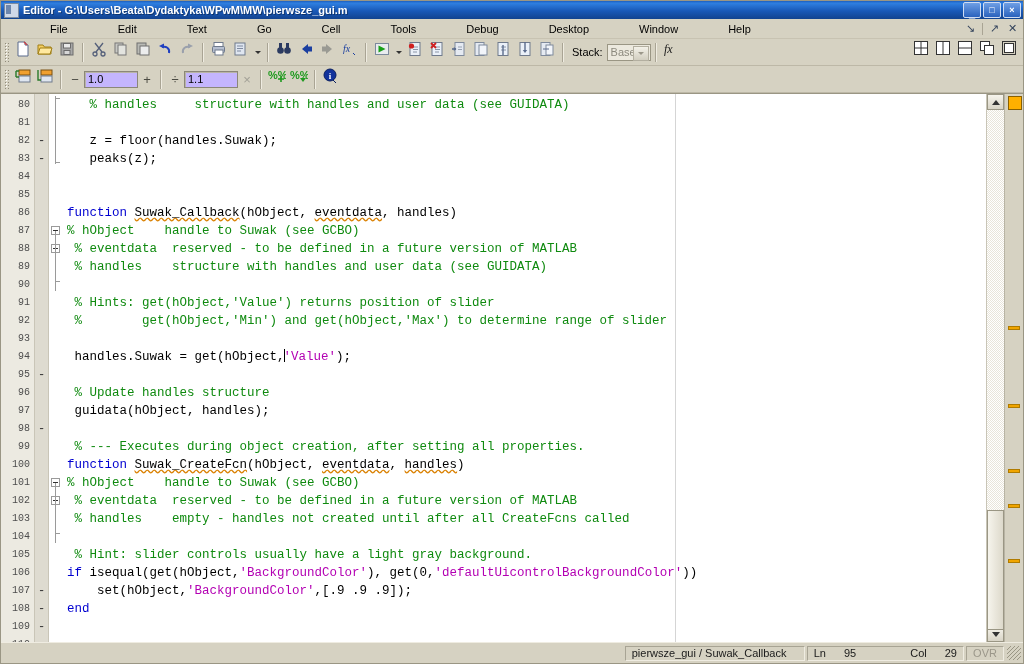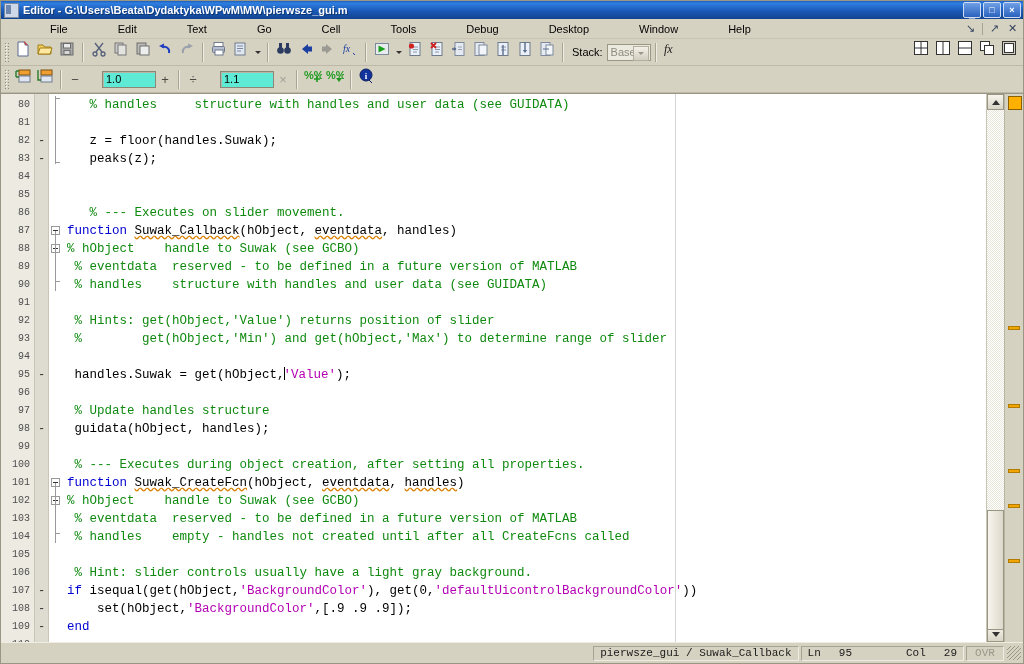--- a/index.html
+++ b/index.html
@@ -159,29 +159,28 @@
     border:1px solid #b3afa0;
     display:flex;align-items:center;justify-content:center;
   }
   .combo .cbtn::after{
     content:""; width:0;height:0;
     border-left:3px solid transparent;border-right:3px solid transparent;
     border-top:3px solid #9b978a;
   }
   .txtbox {
     height: 17px; width: 54px;
-    background:#5eead4;
+    background:#c4b5fd;
     border:1px solid #8b8778;
     box-shadow: inset 1px 1px 0 #b9b5a7;
     font-size: 11px; color:#000;
     display:flex; align-items:center;
     padding-left:3px;
     box-sizing:border-box;
     flex:0 0 auto;
-    margin-left:18px;
   }
   .op {
     width:18px; text-align:center; font-size:13px; color:#4a4a42;
     flex:0 0 auto; cursor:default;
   }
   .op.dim { color:#a2a096; }
 
   
   .editor-wrap {
     flex: 1 1 auto;
@@ -337,21 +336,20 @@
   
   .statusbar {
     height: 20px;
     background: #d6d2c2;
     display: flex; align-items: center;
     justify-content: flex-end;
     flex: 0 0 auto;
     border-top: 1px solid #efece1;
     padding-right: 2px;
     gap: 0;
-    font-family: Liberation Mono, monospace;
   }
   .st-cell {
     height: 15px;
     border: 1px solid #b6b2a3;
     border-top-color:#a8a494; border-left-color:#a8a494;
     border-bottom-color:#efece1; border-right-color:#efece1;
     display:flex; align-items:center;
     font-size: 11px;
     padding: 0 6px;
     color:#1a1a1a;
@@ -795,21 +793,20 @@
         <div class="fold-tick" style="top: 439px;"></div>
       </div>
     <div class="code-area" id="codeArea">
       <div class="colguide"></div>
     <div class="code-line"><span>   </span><span class="cmt">% handles     structure with handles and user data (see GUIDATA)</span></div>
         <div class="code-line">&nbsp;</div>
         <div class="code-line"><span>   z = floor(handles.Suwak);</span></div>
         <div class="code-line"><span>   peaks(z);</span></div>
         <div class="code-line">&nbsp;</div>
         <div class="code-line">&nbsp;</div>
-        <div class="code-line"><span>   </span><span class="cmt">% --- Executes on slider movement.</span></div>
         <div class="code-line"><span class="kw">function </span><span class="und">Suwak_Callback</span><span>(hObject, </span><span class="und">eventdata</span><span>, handles)</span></div>
         <div class="code-line"><span class="cmt">% hObject    handle to Suwak (see GCBO)</span></div>
         <div class="code-line"><span> </span><span class="cmt">% eventdata  reserved - to be defined in a future version of MATLAB</span></div>
         <div class="code-line"><span> </span><span class="cmt">% handles    structure with handles and user data (see GUIDATA)</span></div>
         <div class="code-line">&nbsp;</div>
         <div class="code-line"><span> </span><span class="cmt">% Hints: get(hObject,'Value') returns position of slider</span></div>
         <div class="code-line"><span> </span><span class="cmt">%        get(hObject,'Min') and get(hObject,'Max') to determine range of slider</span></div>
         <div class="code-line">&nbsp;</div>
         <div class="code-line"><span> handles.Suwak = get(hObject,</span><span class="caret"></span><span class="str">'Value'</span><span>);</span></div>
         <div class="code-line">&nbsp;</div>

